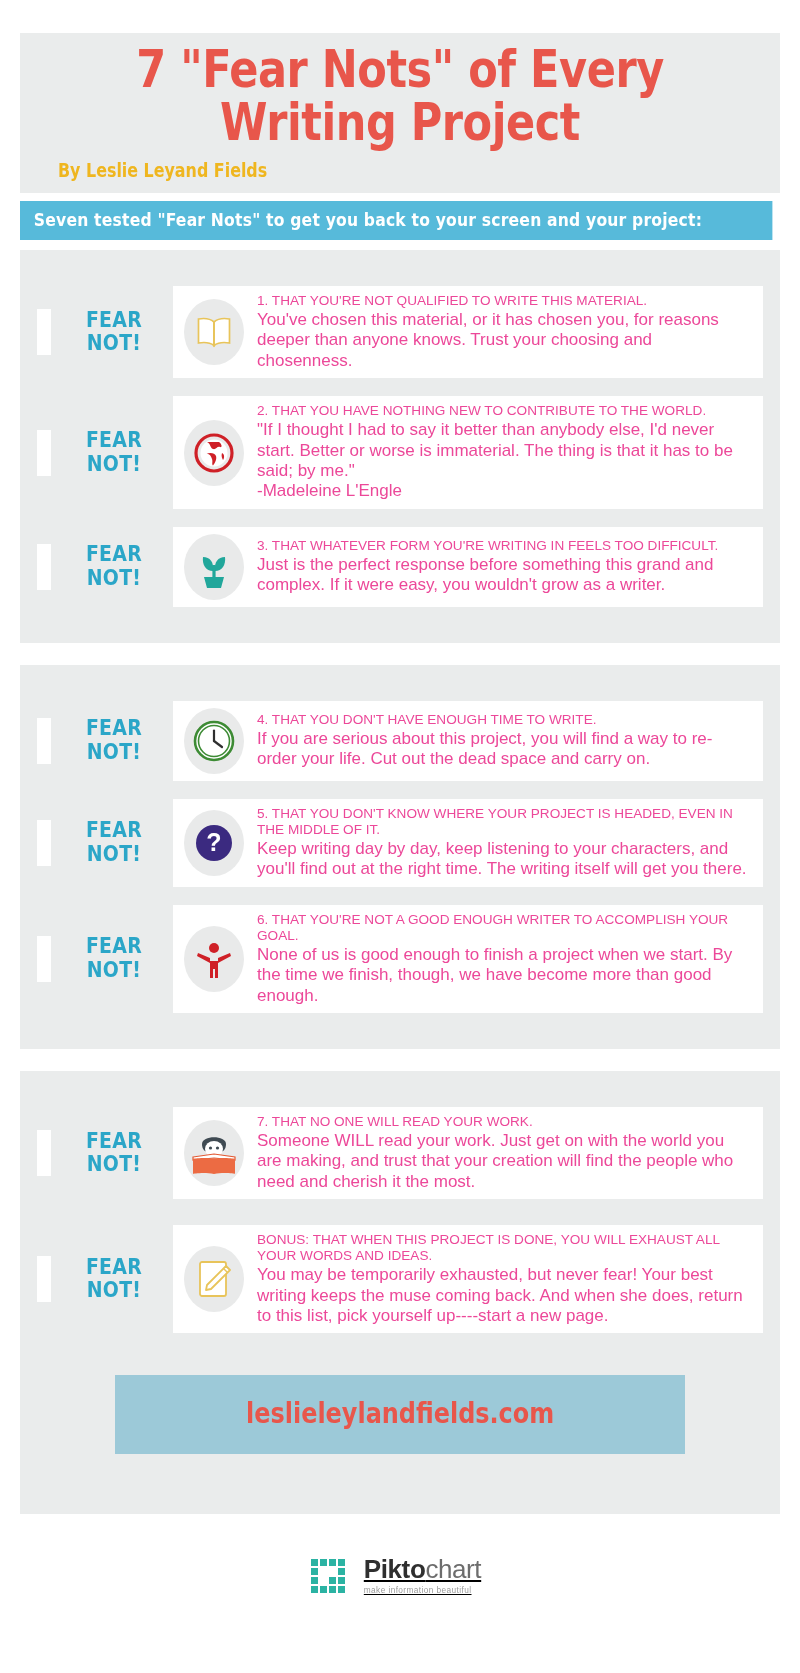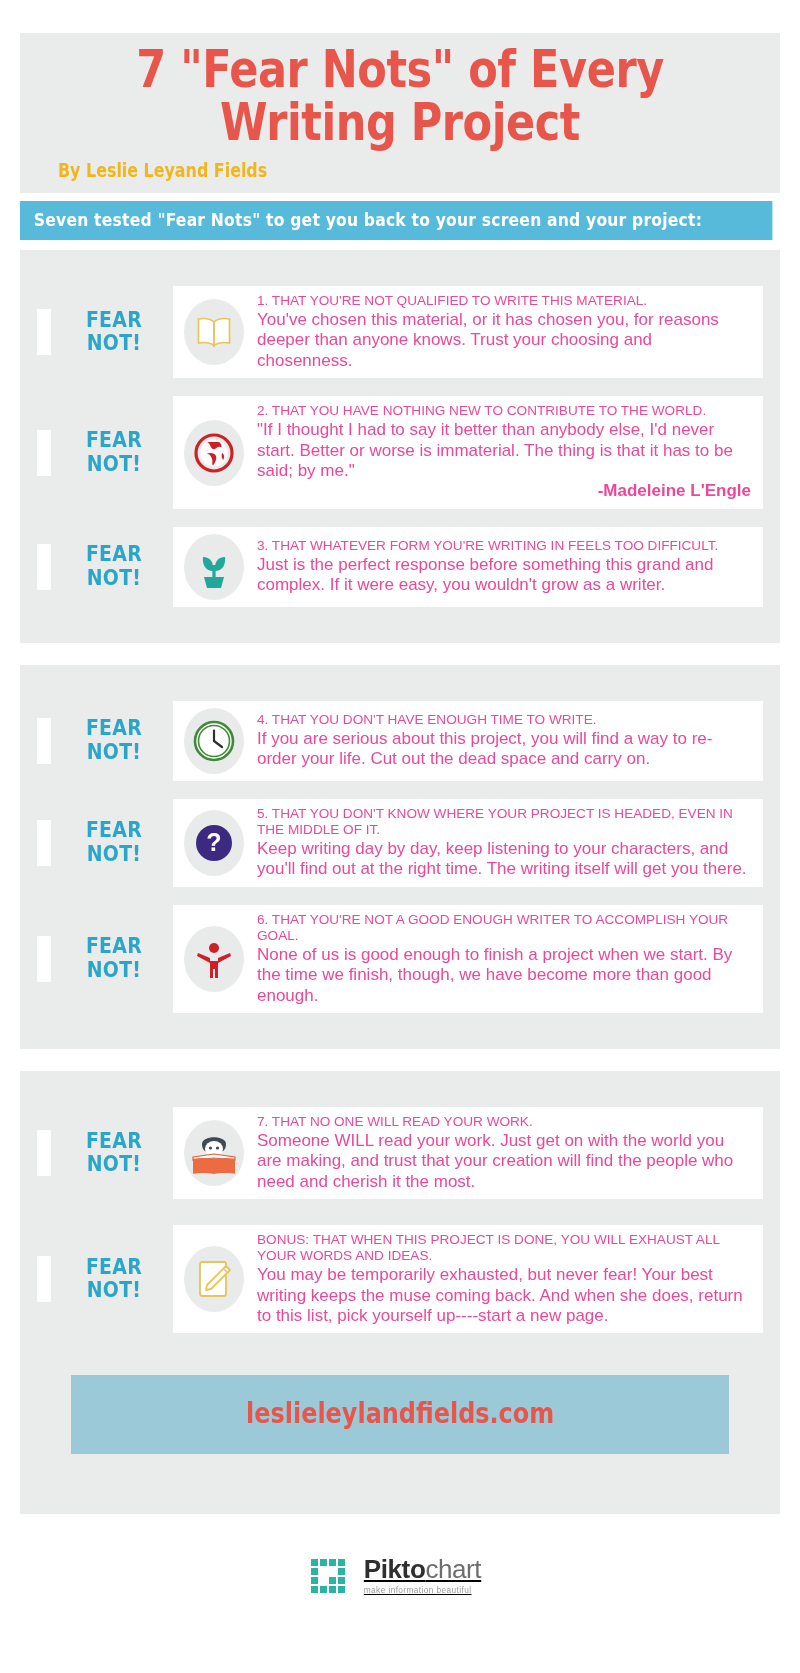--- a/index.html
+++ b/index.html
@@ -145,21 +145,21 @@
   .card-body { font-size: 17px; line-height: 1.2; }
 
   
   .site-bar-wrap {
     margin: 0 20px;
     background: #eaecec;
     padding: 28px 0 60px 0;
   }
   .site-bar {
     margin: 0 auto;
-    width: 658px;
+    width: 570px;
     background: #9cc9d8;
     text-align: center;
     padding: 22px 0 24px 0;
   }
   .site-bar .url {
     color: #e8564b;
     font-weight: bold;
     font-size: 28px;
     letter-spacing: 0px;
     font-family: "DejaVu Sans Condensed", "Liberation Sans Narrow", "Liberation Sans", sans-serif;
@@ -246,21 +246,21 @@
               <circle cx="21" cy="21" r="13.5" fill="#ffffff"></circle>
               <path d="M14 10 C18 12 17 16 20 17 C23 18 24 14 27 15 C29.5 16 29 12 26 10 Z" fill="#cf2027"></path>
               <path d="M13 22 C16 21 18 24 19 27 C20 30 18.5 32 20 33.5 C22 31 24 27 23 24 C22 21 17 20 13 22 Z" fill="#cf2027"></path>
               <path d="M29 21 C31 22 32 25 30 28 C29 26 28 24 29 21 Z" fill="#cf2027"></path>
             </svg>
           </div>
         </div>
         <div class="card-text">
           <div class="card-title">2. THAT YOU HAVE NOTHING NEW TO CONTRIBUTE TO THE WORLD.</div>
           <div class="card-body">"If I thought I had to say it better than anybody else, I'd never start. Better or worse is immaterial. The thing is that it has to be said; by me."</div>
-          <div class="card-body" style="text-align:right;font-weight:bold;">-Madeleine L'Engle</div>
+          <div class="card-body" style="text-align:left;">-Madeleine L'Engle</div>
         </div>
       </div>
     </div>
 
     <div class="row">
       <div class="notch"></div>
       <div class="fear-label">
         <div>FEAR</div>
         <div>NOT!</div>
       </div>

